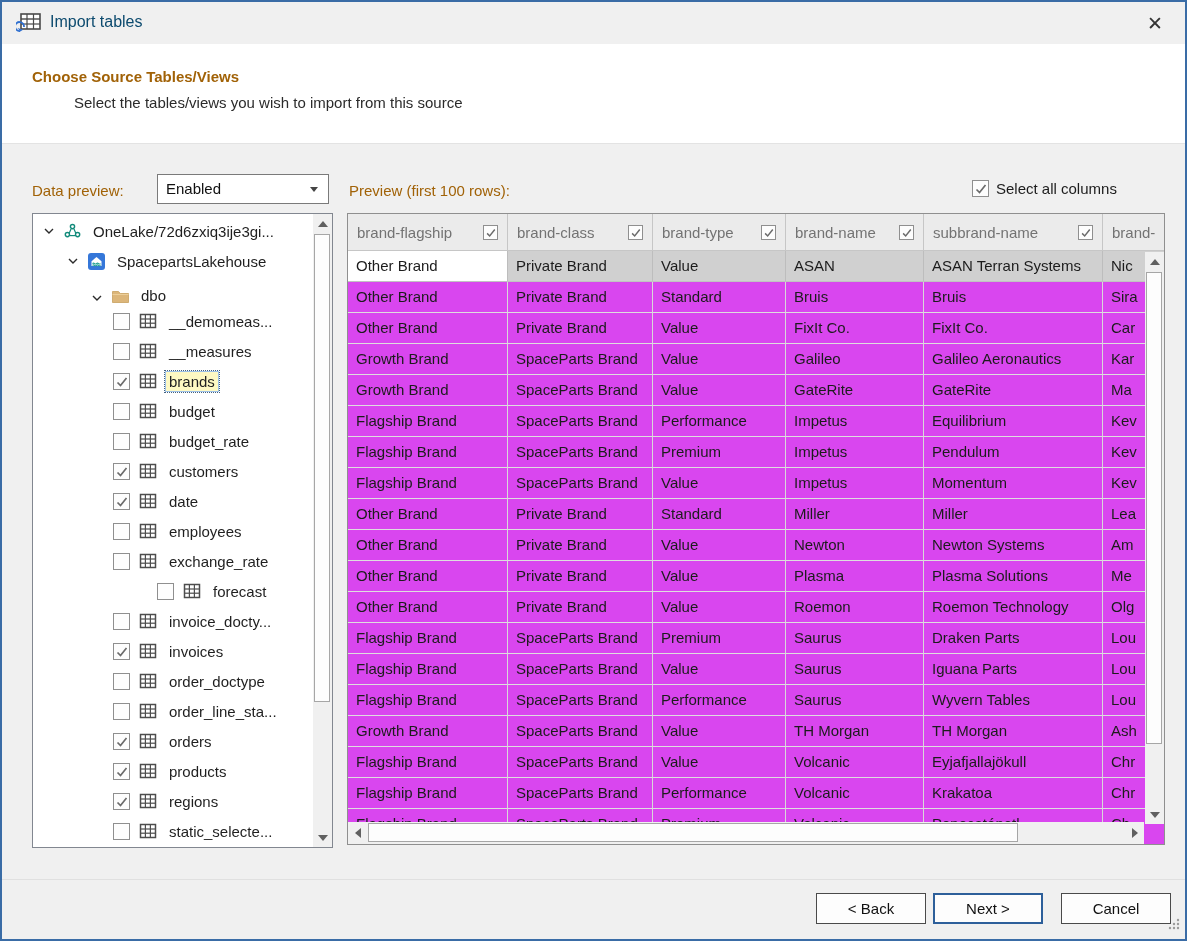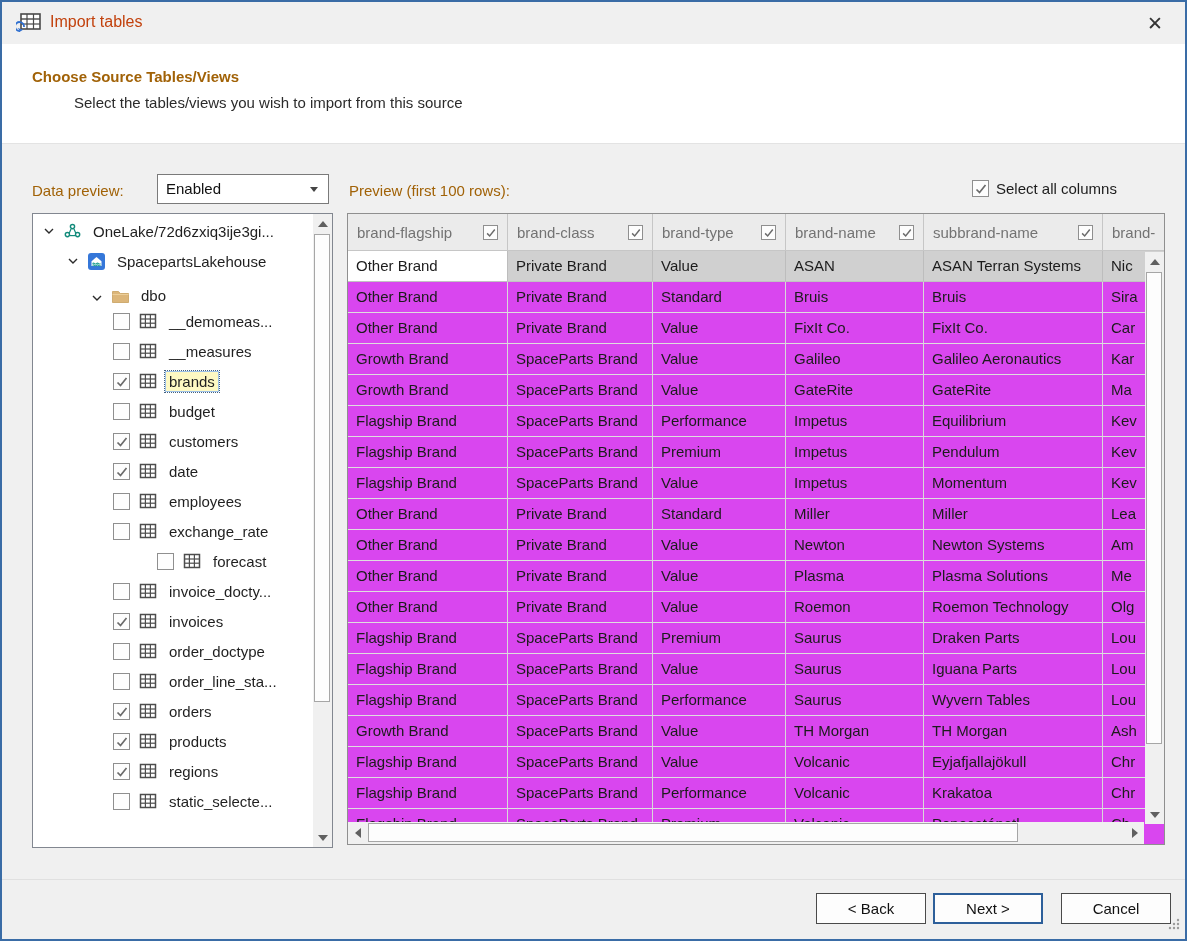--- a/index.html
+++ b/index.html
@@ -3,21 +3,21 @@
 <meta charset="utf-8">
 <style>
   * { margin:0; padding:0; box-sizing:border-box; }
   body { background:#fff; font-family:"Liberation Sans", sans-serif; }
   .window { position:relative; width:1187px; height:941px; border:2px solid #3a6ca6;
             background:#f0f0f0; overflow:hidden; }
 
   
   .titlebar { position:absolute; top:0; left:0; right:0; height:42px; background:#f0f0f0; }
   .titlebar .app-icon { position:absolute; left:14px; top:9px; width:26px; height:24px; }
-  .titlebar .title { position:absolute; left:48px; top:11px; font-size:16px; color:#c2410c; }
+  .titlebar .title { position:absolute; left:48px; top:11px; font-size:16px; color:#0c4a6e; }
   .close-btn { position:absolute; right:16px; top:8px; width:28px; height:28px; border:none;
                background:transparent; font-size:19px; color:#333; cursor:pointer; line-height:28px; text-align:center;}
 
   
   .intro { position:absolute; top:42px; left:0; right:0; height:100px; background:#fff;
            border-bottom:1px solid #e3e3e3; }
   .intro .heading { position:absolute; left:30px; top:24px; font-size:15px; font-weight:bold; color:#a16207; }
   .intro .subtitle { position:absolute; left:72px; top:50px; font-size:15px; color:#2b2b2b; }
 
   
@@ -222,20 +222,31 @@
           <span class="node-icon"><svg width="18" height="18" viewBox="0 0 18 18">
               <rect x="1.5" y="2.5" width="15" height="13" fill="#fff" stroke="#4d4d4d" stroke-width="1.5"></rect>
               <line x1="1.5" y1="7" x2="16.5" y2="7" stroke="#4d4d4d" stroke-width="1.2"></line>
               <line x1="1.5" y1="11.2" x2="16.5" y2="11.2" stroke="#4d4d4d" stroke-width="1.2"></line>
               <line x1="6.4" y1="2.5" x2="6.4" y2="15.5" stroke="#4d4d4d" stroke-width="1.2"></line>
               <line x1="11.4" y1="2.5" x2="11.4" y2="15.5" stroke="#4d4d4d" stroke-width="1.2"></line>
             </svg></span>
           <span class="tlabel">budget</span>
         </div>
         <div class="tree-row" style="padding-left: 80px;">
+          <span class="cb"></span>
+          <span class="node-icon"><svg width="18" height="18" viewBox="0 0 18 18">
+              <rect x="1.5" y="2.5" width="15" height="13" fill="#fff" stroke="#4d4d4d" stroke-width="1.5"></rect>
+              <line x1="1.5" y1="7" x2="16.5" y2="7" stroke="#4d4d4d" stroke-width="1.2"></line>
+              <line x1="1.5" y1="11.2" x2="16.5" y2="11.2" stroke="#4d4d4d" stroke-width="1.2"></line>
+              <line x1="6.4" y1="2.5" x2="6.4" y2="15.5" stroke="#4d4d4d" stroke-width="1.2"></line>
+              <line x1="11.4" y1="2.5" x2="11.4" y2="15.5" stroke="#4d4d4d" stroke-width="1.2"></line>
+            </svg></span>
+          <span class="tlabel">budget_rate</span>
+        </div>
+        <div class="tree-row" style="padding-left: 80px;">
           <span class="cb on">
             <svg width="14" height="14" viewBox="0 0 14 14">
               <polyline points="2.5,7.5 5.5,10.5 11.5,3" fill="none" stroke="#6b6b6b" stroke-width="1.7"></polyline>
             </svg>
           </span>
           <span class="node-icon"><svg width="18" height="18" viewBox="0 0 18 18">
               <rect x="1.5" y="2.5" width="15" height="13" fill="#fff" stroke="#4d4d4d" stroke-width="1.5"></rect>
               <line x1="1.5" y1="7" x2="16.5" y2="7" stroke="#4d4d4d" stroke-width="1.2"></line>
               <line x1="1.5" y1="11.2" x2="16.5" y2="11.2" stroke="#4d4d4d" stroke-width="1.2"></line>
               <line x1="6.4" y1="2.5" x2="6.4" y2="15.5" stroke="#4d4d4d" stroke-width="1.2"></line>

